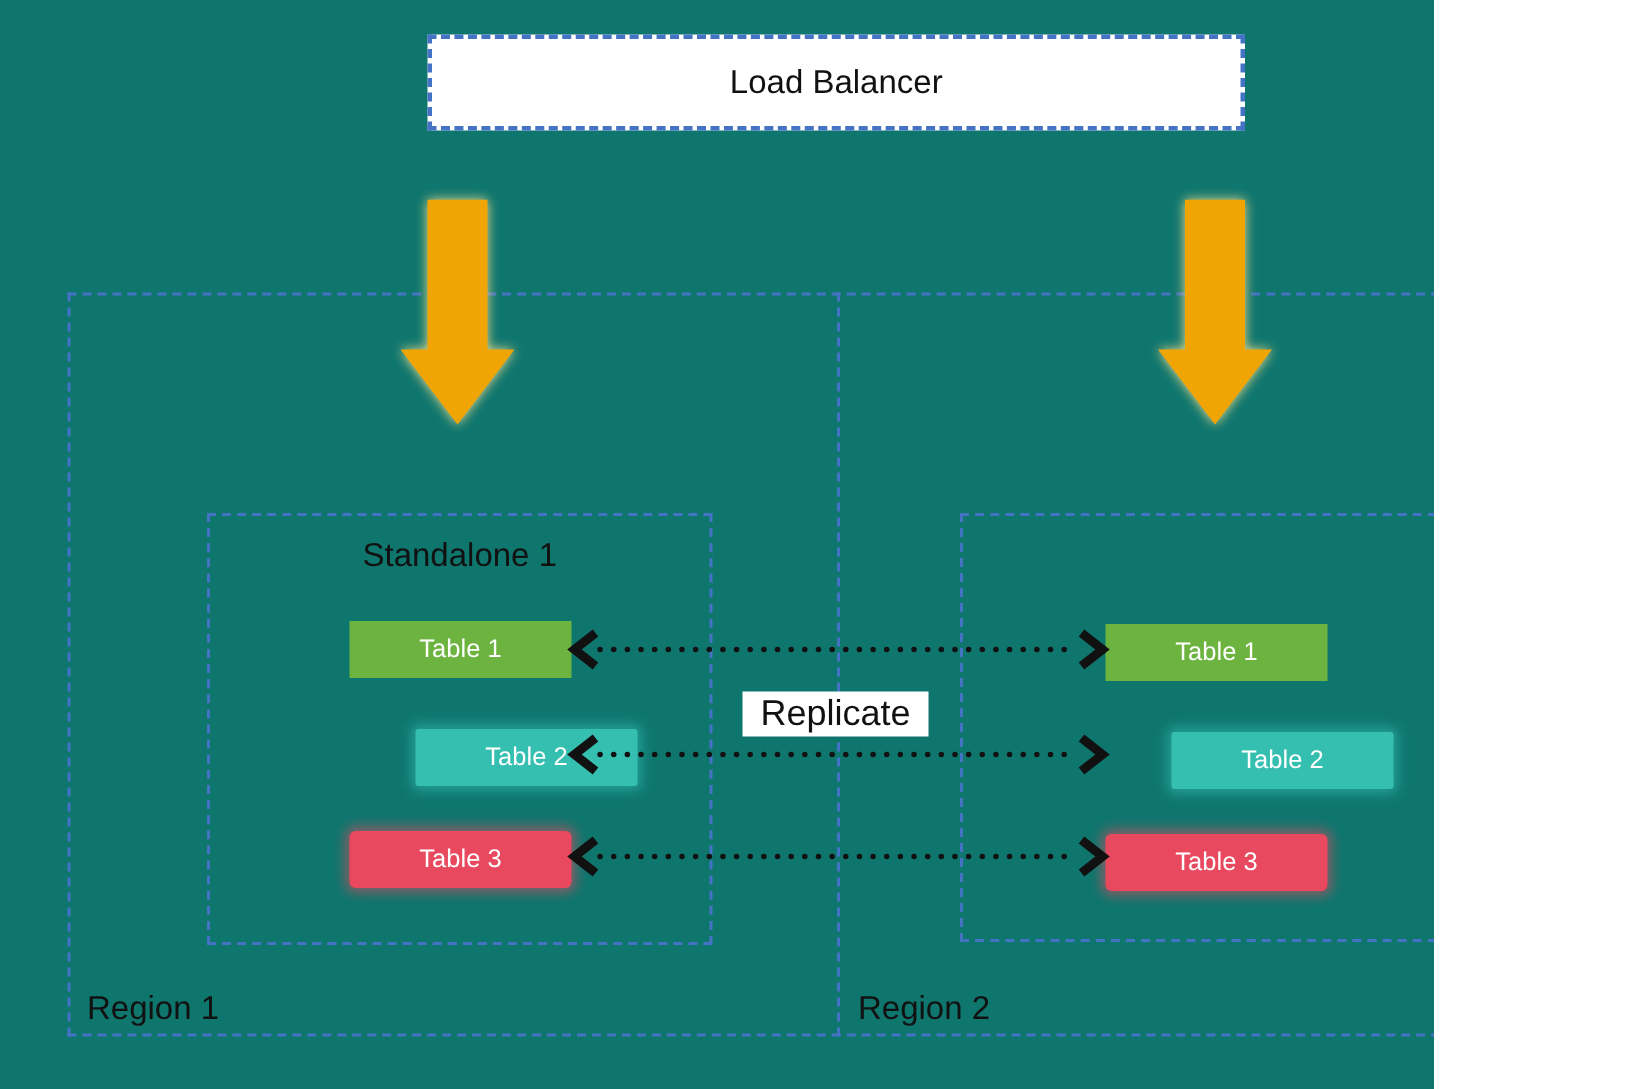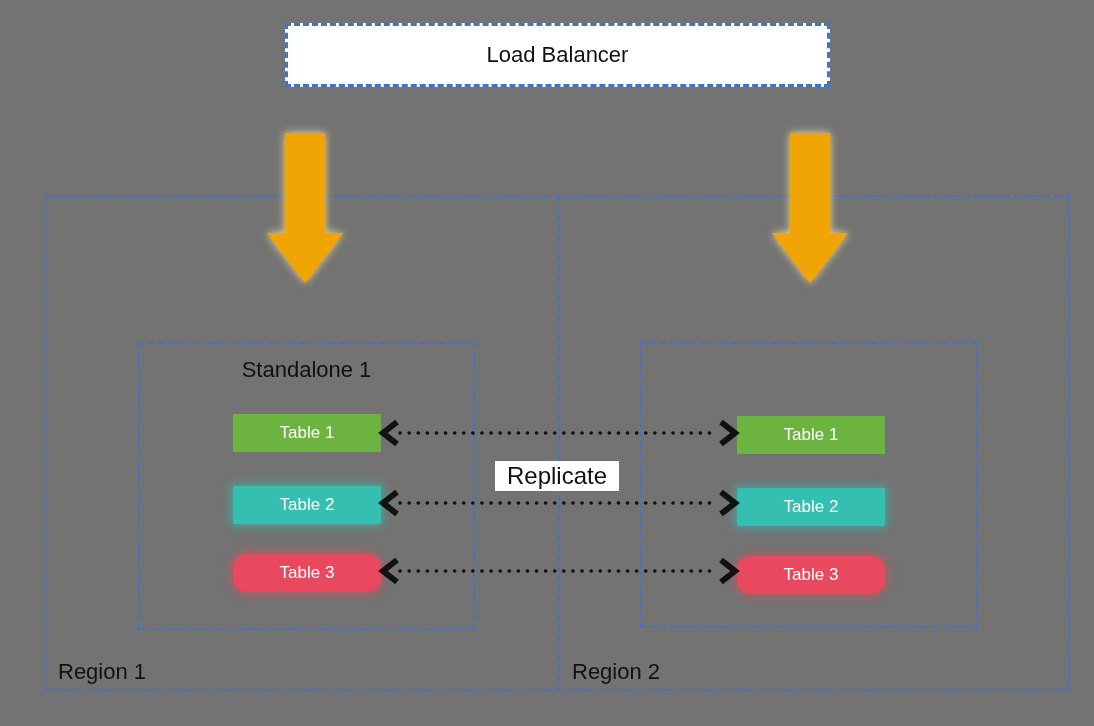--- a/index.html
+++ b/index.html
@@ -4,23 +4,23 @@
 <style>
   html, body {
     margin: 0;
     padding: 0;
     background: #ffffff;
     font-family: "Liberation Sans", sans-serif;
     color: #111;
   }
   .canvas {
     position: relative;
-    width: 1094px;
+    width: 956px;
     height: 726px;
-    background: #737373;
+    background: #0f766e;
     overflow: hidden;
   }
 
   
   .lb-box {
     position: absolute;
     left: 285px; top: 23px;
     width: 545px; height: 64px;
     border: 3px dashed var(--border-blue);
     box-sizing: border-box;
@@ -89,23 +89,23 @@
     width: 148px; height: 38px;
     display: flex; align-items: center; justify-content: center;
     color: #ffffff;
     font-size: 17px;
   }
   .s1 .table-chip { left: 93px; }
   .s2 .table-chip { left: 95px; }
   .table-chip.t1 { top: 70px;  background: var(--table1-green); }
   .table-chip.t2 { top: 142px; background: var(--table2-teal);
                    border-radius: 2px;
-                   box-shadow: 0 0 8px 3px rgba(53,191,176,0.55); }
+                   box-shadow: 0 0 8px 3px rgba(53,191,176,0.55); margin-left: 44px; }
   .table-chip.t3 { top: 210px; background: var(--table3-red);
-                   border-radius: 14px;
+                   border-radius: 4px;
                    box-shadow: 0 0 8px 3px rgba(232,73,95,0.55); }
   .s2 .table-chip.t1 { top: 72px; }
   .s2 .table-chip.t2 { top: 144px; }
   .s2 .table-chip.t3 { top: 212px; }
 
   
   .rep-arrows {
     position: absolute;
     left: 378px; top: 408px;
     width: 362px; height: 180px;

